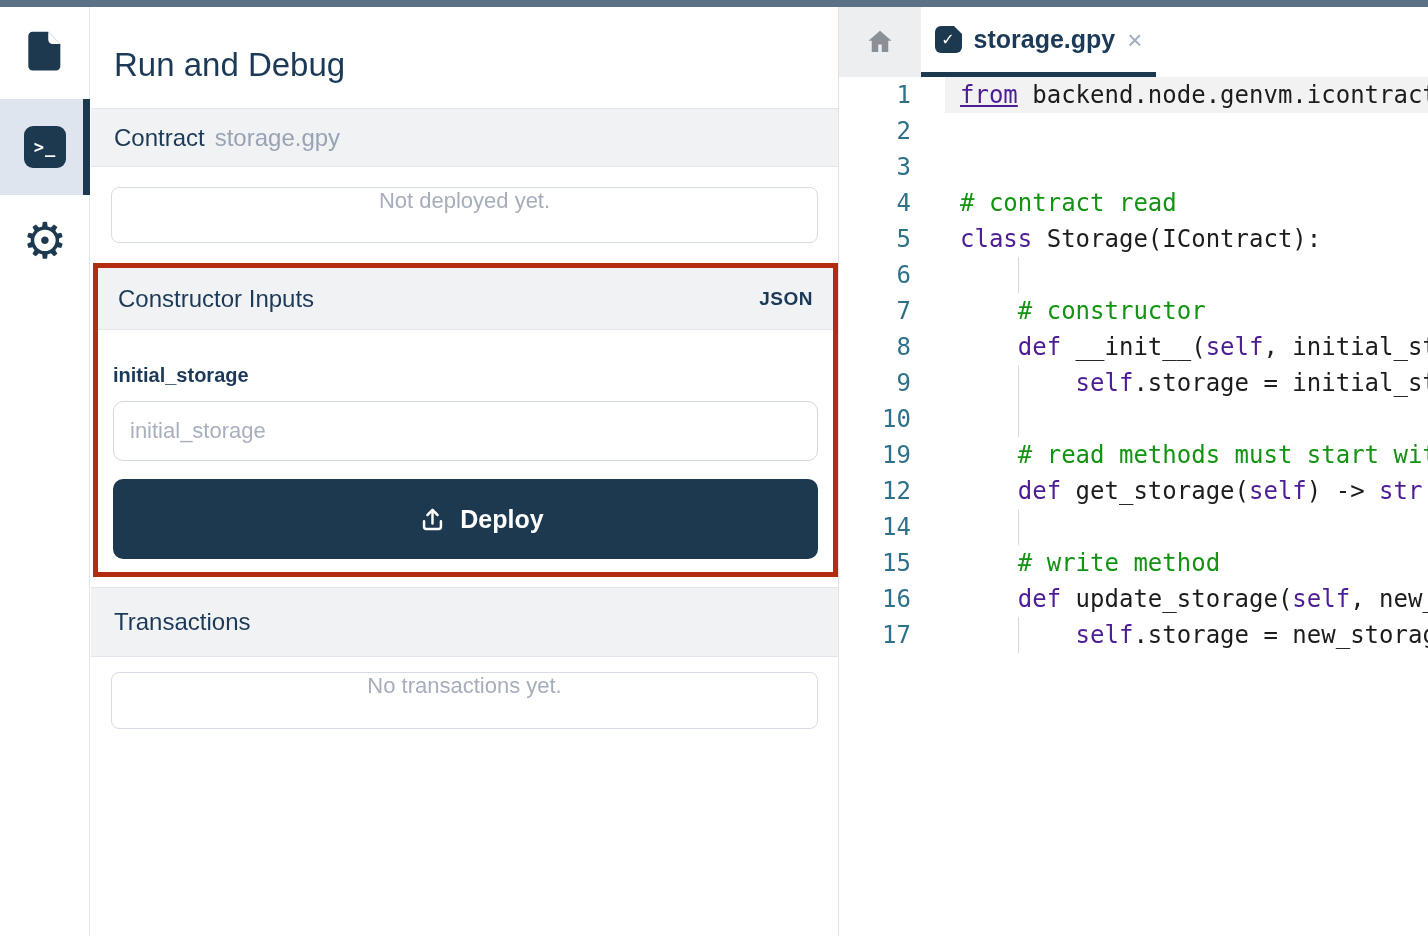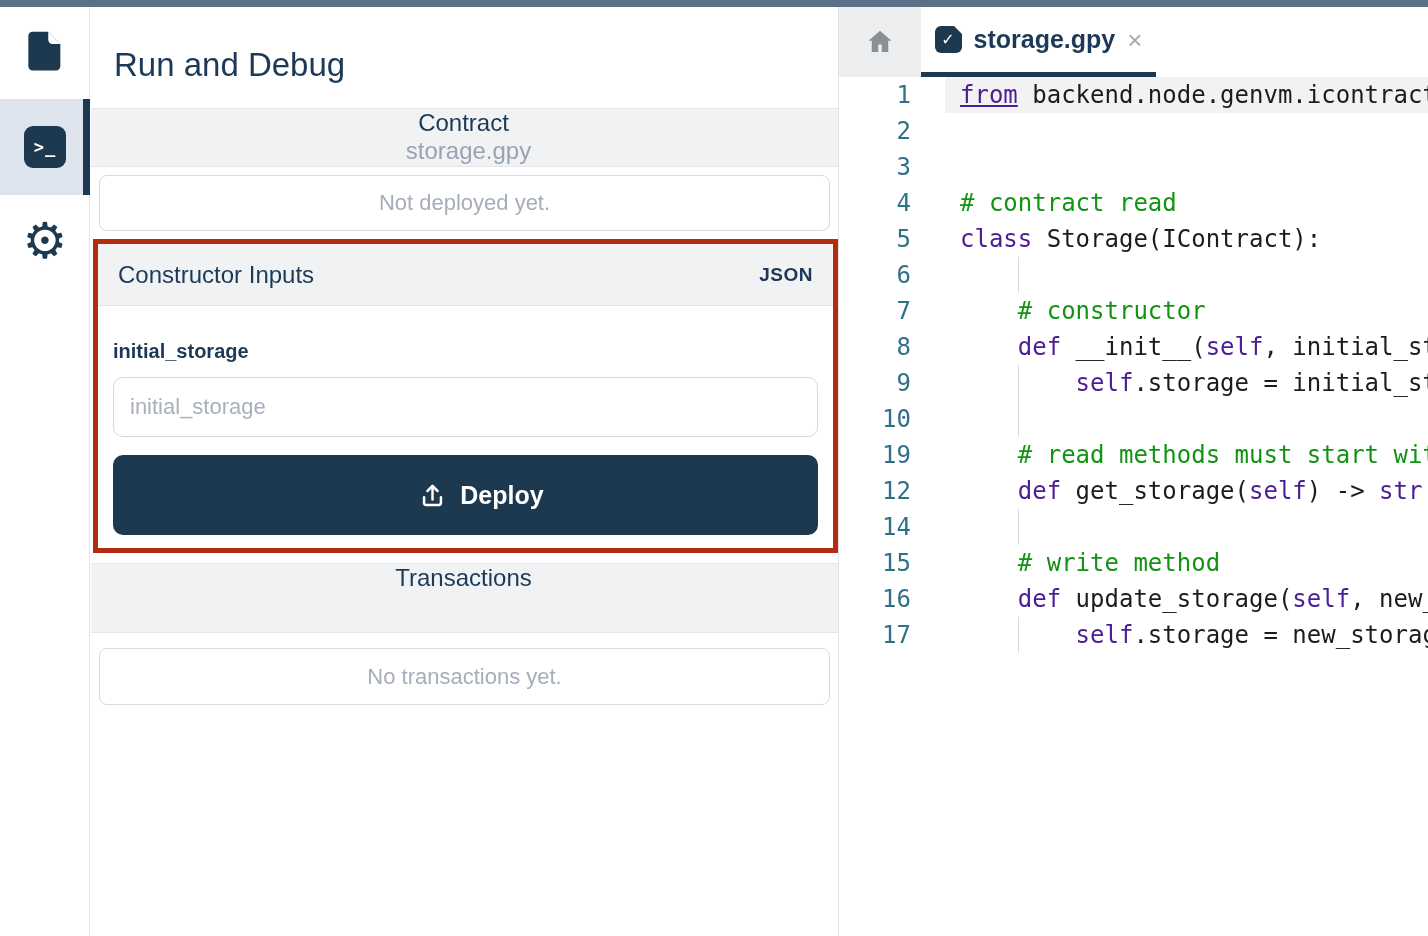--- a/index.html
+++ b/index.html
@@ -16,24 +16,24 @@
   .rail-item.active { height:96px; background:#dfe5ef; }
   .rail-item.active::after { content:""; position:absolute; right:0; top:0; width:7px; height:100%; background:#1d3950; }
   .term-box { width:42px; height:42px; background:#1d3950; border-radius:9px; display:flex; align-items:center; justify-content:center; }
   .term-glyph { color:#fff; font-family:"DejaVu Sans Mono",monospace; font-weight:bold; font-size:17px; letter-spacing:1px; }
   .gear-glyph { font-size:50px; color:#1d3950; line-height:1; }
 
   
   .panel { position:absolute; left:91px; top:22px; width:747px; height:929px; background:#fff; }
   .panel-title { padding:24px 0 0 23px; font-size:33px; font-weight:500; color:#1c3a57; height:86px; }
   .section-head { background:#f0f2f4; border-top:1px solid #e3e6ea; border-bottom:1px solid #e3e6ea;
-    height:59px; display:flex; align-items:center; padding:0 25px 0 23px; font-size:24px; color:#1c3a57;flex-direction:column; }
+    height:59px; display:flex; align-items:center; padding:0 25px 0 23px; font-size:24px; color:#1c3a57; }
   .section-head .muted-file { color:#9aa3b4; margin-left:10px; }
-  .empty-box { margin:8px; height:56px; border:1px solid #d7dce2; border-radius:8px;
-    display:flex; align-items:center; justify-content:center; font-size:22px; color:#a6adbb; background:#fff; }
+  .empty-box { margin:20px; height:56px; border:1px solid #d7dce2; border-radius:8px;
+    display:flex; align-items:flex-start; justify-content:center; font-size:22px; color:#a6adbb; background:#fff; }
 
   .ctor { margin-left:2px; border:5px solid #b32b10; }
   .ctor-head { background:#f0f2f4; border-bottom:1px solid #e3e6ea; height:62px; display:flex; align-items:center;
     padding:0 20px 0 20px; }
   .ctor-head .t { font-size:24px; color:#1c3a57; }
   .ctor-head .spacer { flex:1; }
   .ctor-head .json { font-size:19px; font-weight:bold; color:#1c3a57; letter-spacing:.5px; cursor:pointer; }
   .ctor-body { background:#fff; padding:34px 15px 13px 15px; }
   .field-label { font-size:20px; font-weight:bold; color:#1c3a57; margin-bottom:14px; }
   .field-input { width:100%; height:60px; border:1.5px solid #d3d8df; border-radius:10px; font-size:22px;

